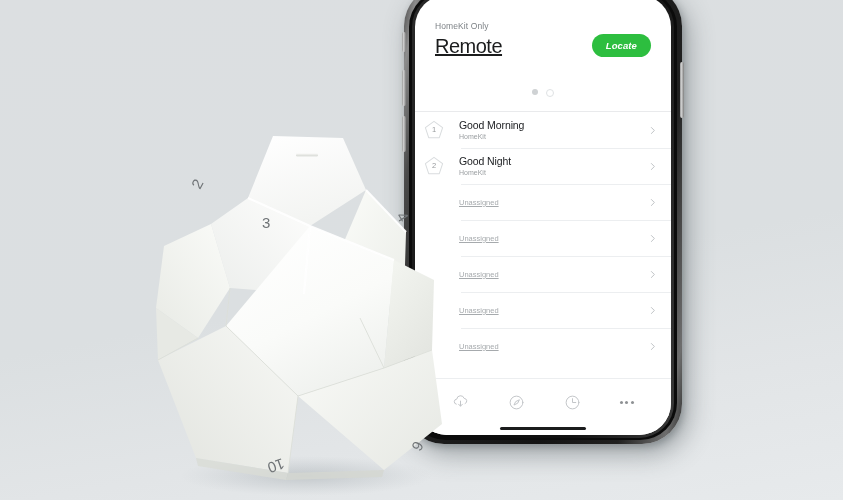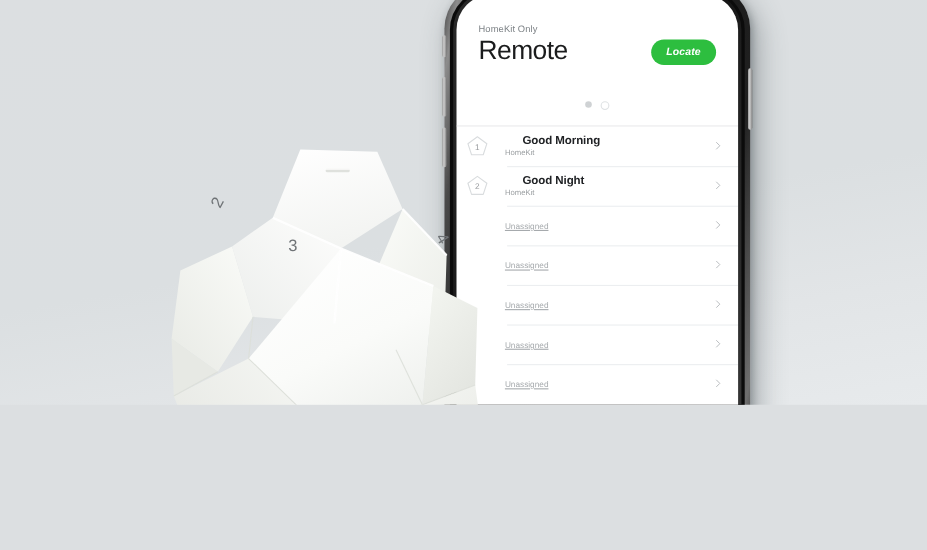--- a/index.html
+++ b/index.html
@@ -7,21 +7,21 @@
     margin: 0; padding: 0;
     width: 843px; height: 500px;
     overflow: hidden;
     font-family: "Liberation Sans", sans-serif;
     background: #dcdfe1;
   }
 
   #stage {
     position: relative;
     width: 843px;
-    height: 368px;
+    height: 500px;
     background: linear-gradient(170deg, #dcdfe1 0%, #dbdfe1 55%, #e2e5e7 78%, #e7eaec 100%);
     overflow: hidden;
   }
 
   
   #phone {
     position: absolute;
     left: 404px;
     top: -14px;
     width: 290px;
@@ -80,26 +80,27 @@
     color: #7e8387;
     letter-spacing: .1px;
     margin: 0 0 3px 0;
   }
   .title-row {
     display: flex;
     align-items: center;
     justify-content: space-between;
   }
   .app-title {
-    font-size: 24px;
+    font-size: 20px;
     font-weight: 400;
     color: #1b1c1d;
     letter-spacing: -.5px;
     margin: 0;
     line-height: 1.1;
+    text-decoration: underline;
   }
   .locate-btn {
     background: #2dbe3f;
     color: #ffffff;
     font-size: 9.5px;
     font-weight: 600;
     border: none;
     border-radius: 20px;
     padding: 6px 14px;
     letter-spacing: .1px;
@@ -161,25 +162,24 @@
     color: #96999c;
     line-height: 1;
   }
   .row-body {
     flex: 1;
     padding-left: 14px;
     min-width: 0;
   }
   .row-title {
     font-size: 10.5px;
-    font-weight: 700;
+    font-weight: 400;
     color: #202225;
     line-height: 1.15;
     letter-spacing: -.1px;
-    margin-left: 16px;
   }
   .row-sub {
     font-size: 7px;
     color: #9a9ea1;
     line-height: 1.3;
     margin-top: 1px;
   }
   .row-unassigned {
     font-size: 7.5px;
     color: #a6aaad;

